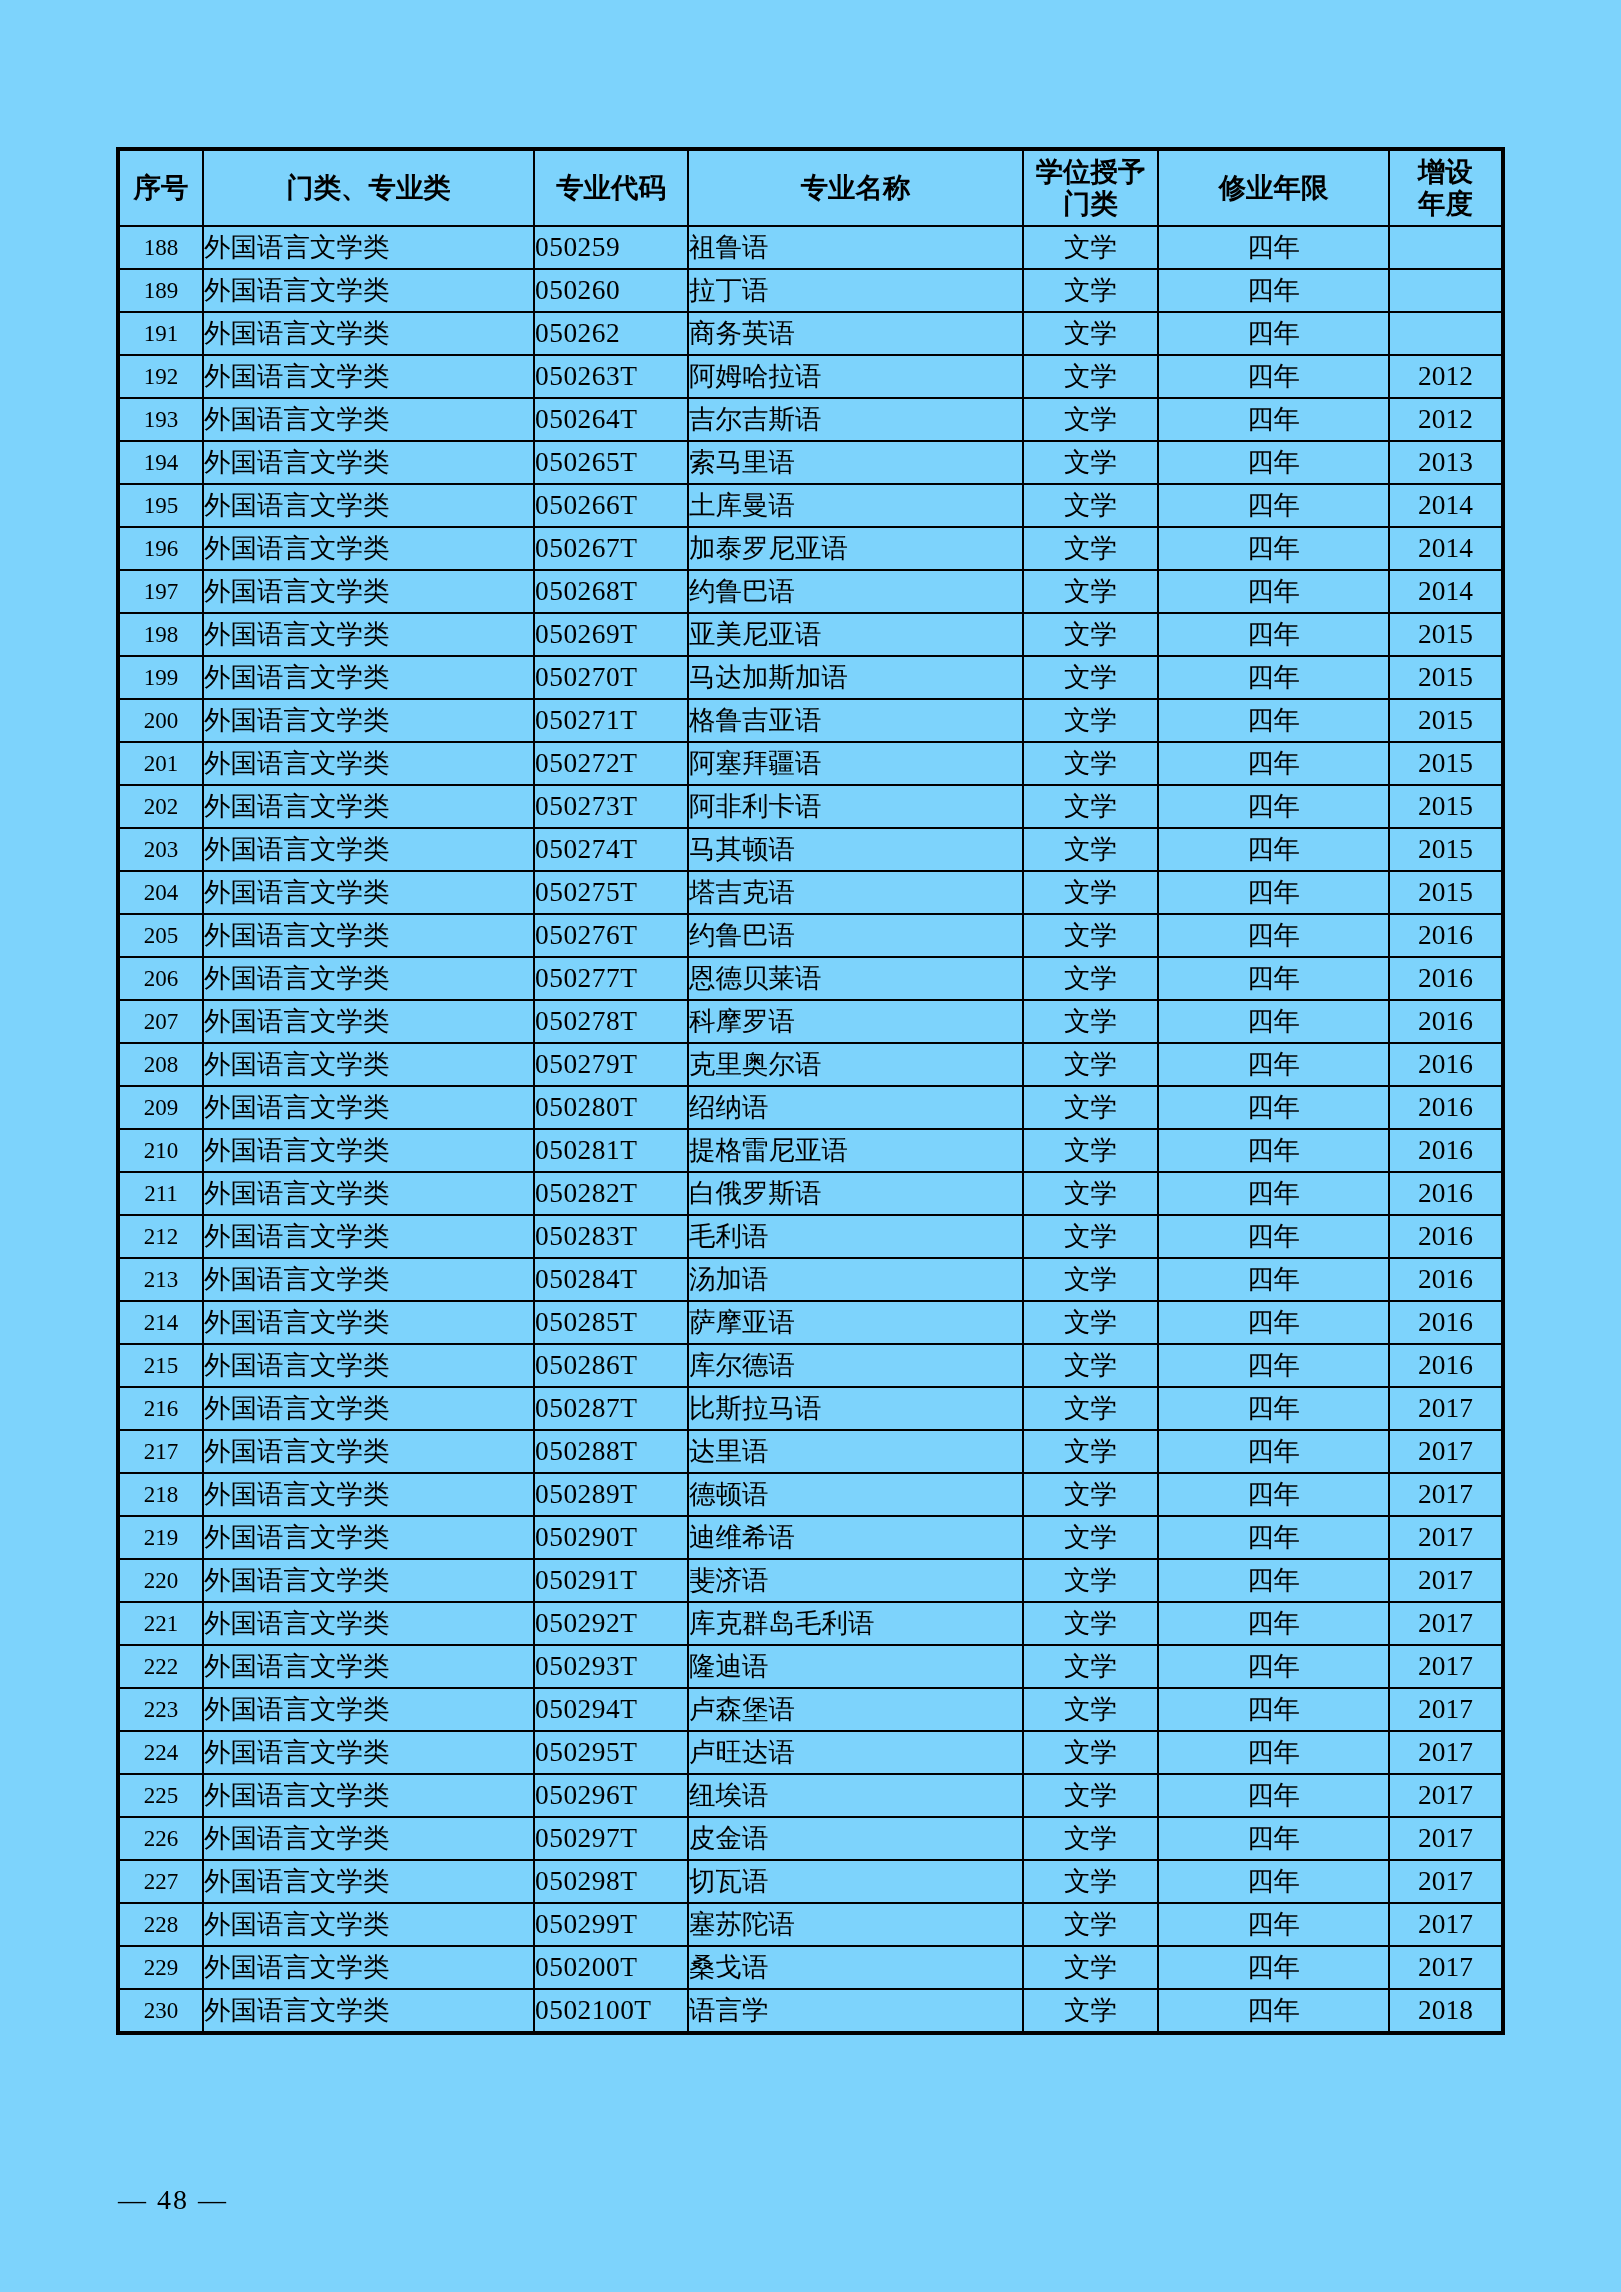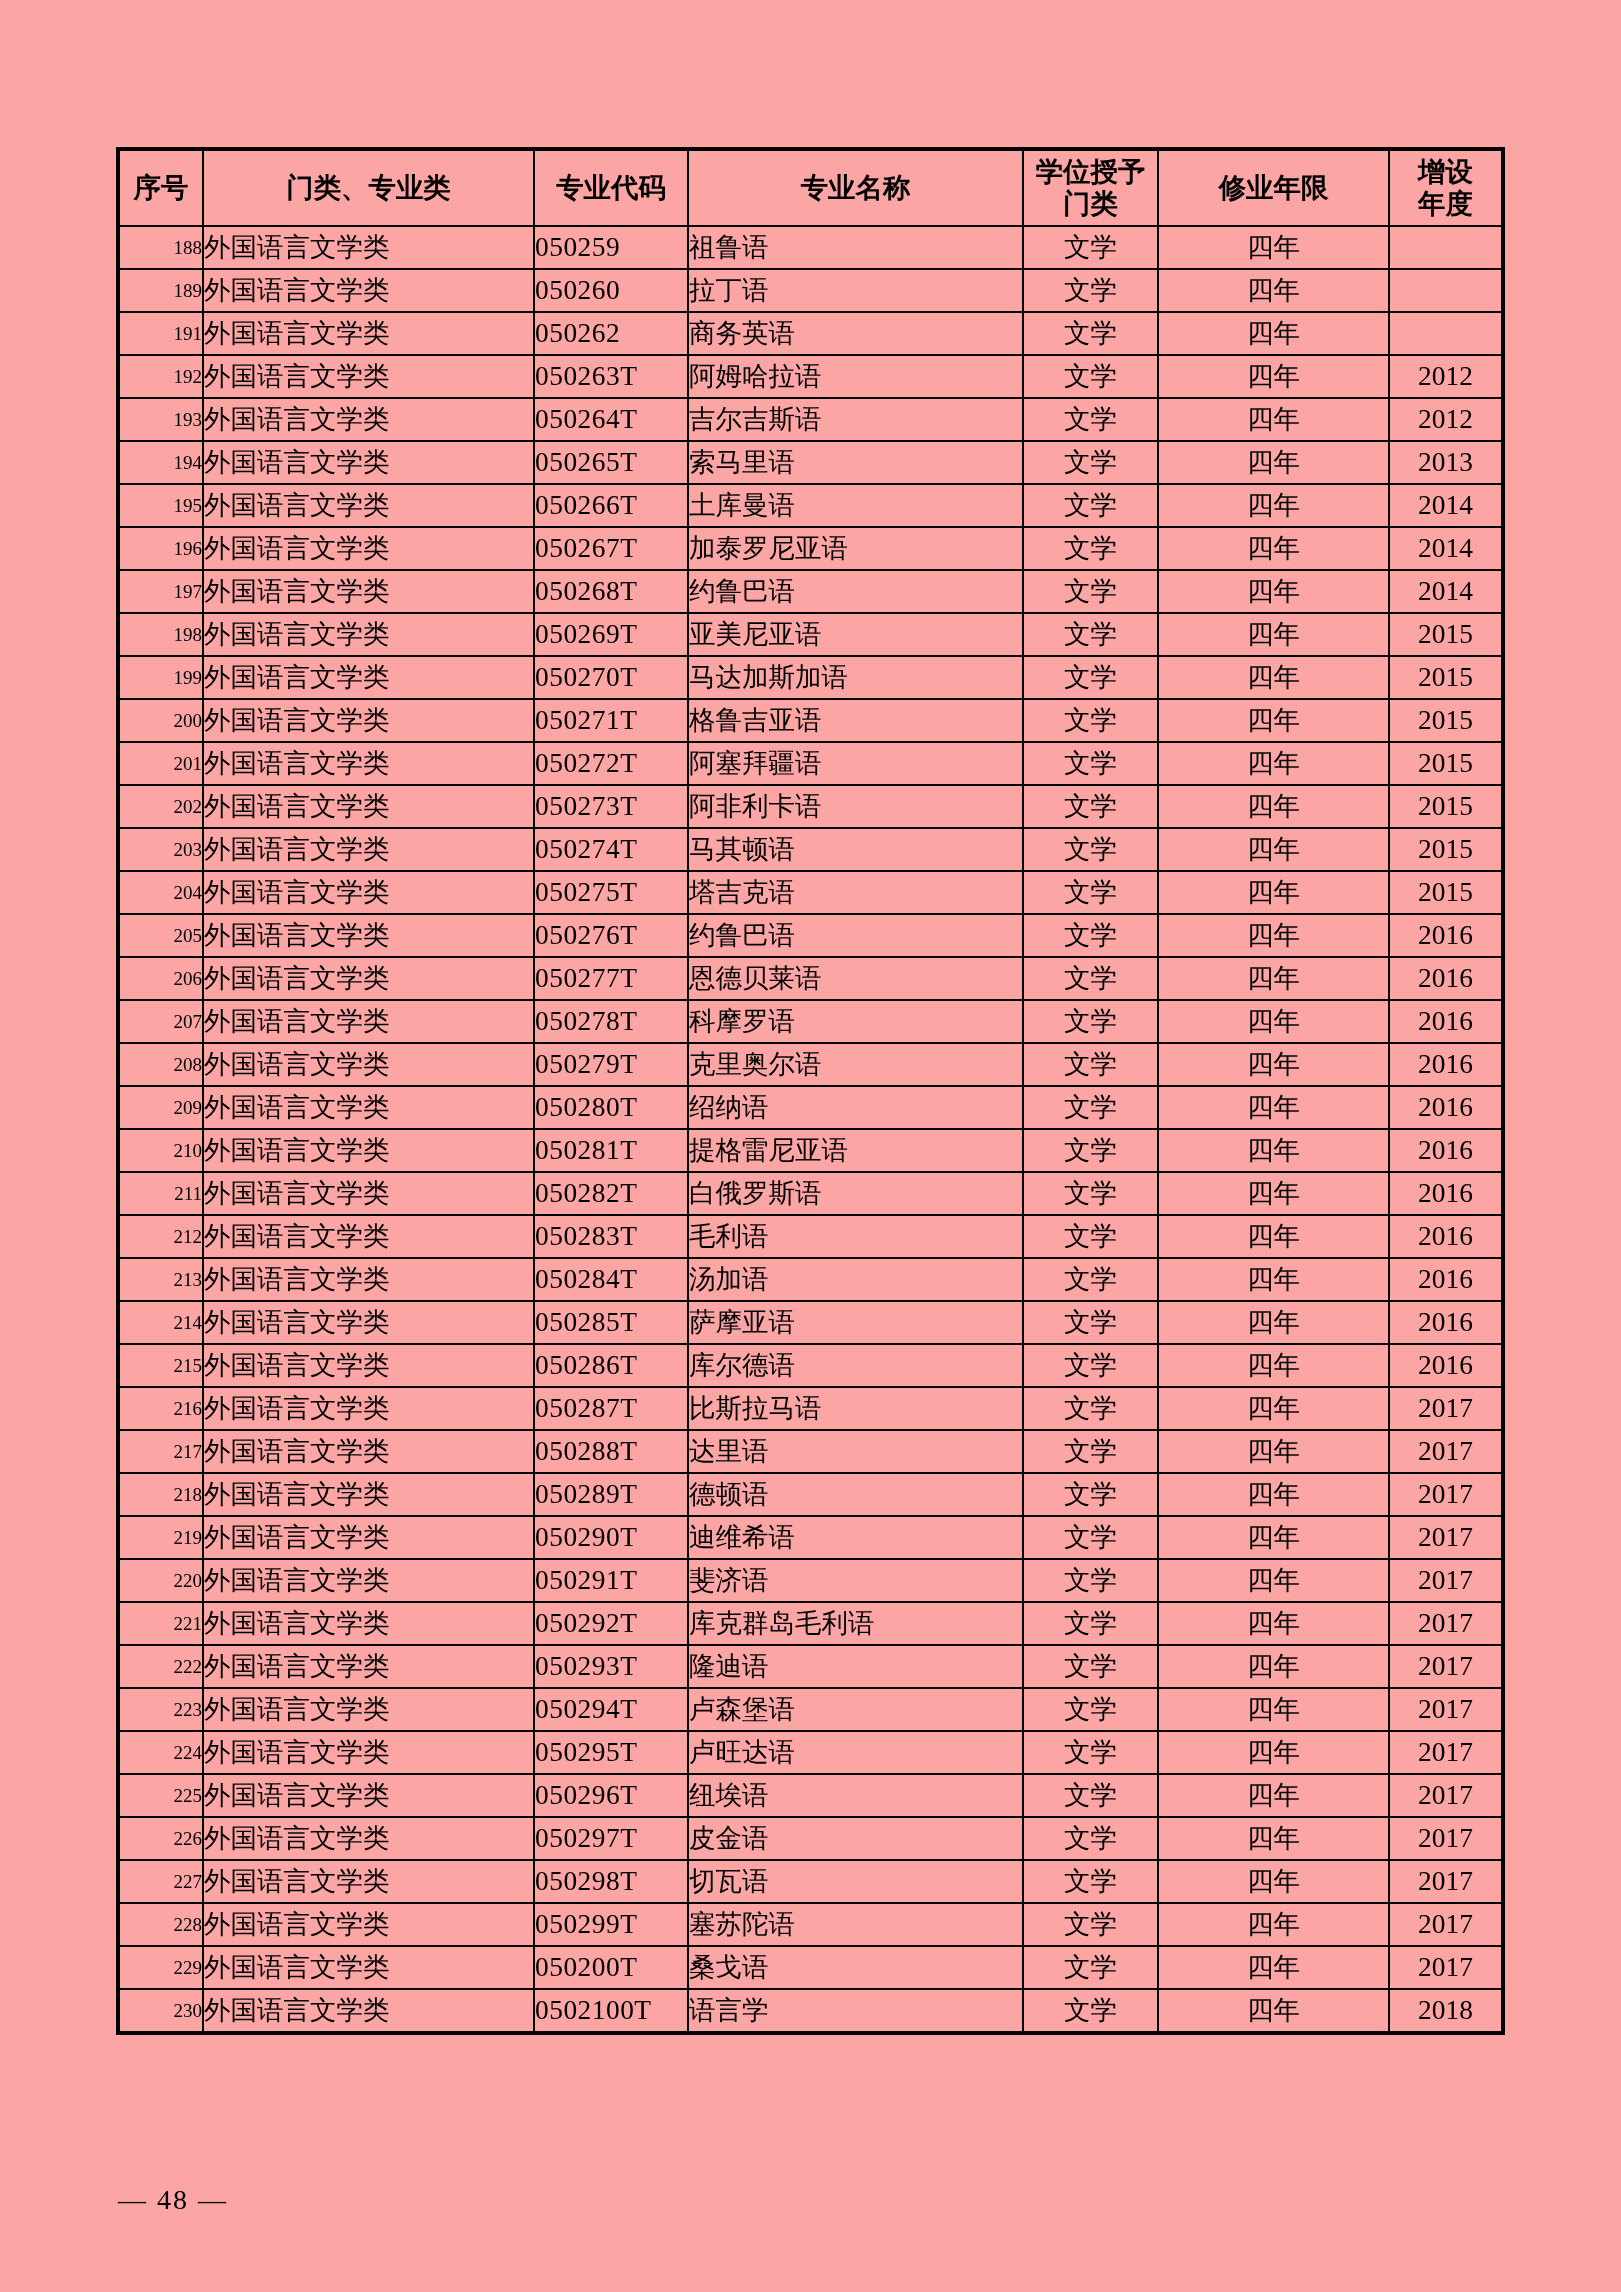--- a/index.html
+++ b/index.html
@@ -4,21 +4,21 @@
 <style>
   html, body {
     margin: 0;
     padding: 0;
     background: #ffffff;
   }
   .page {
     position: relative;
     width: 1621px;
     height: 2293px;
-    background: #fca5a5;
+    background: #7dd3fc;
     color: #000000;
     font-family: "Liberation Serif", "DejaVu Serif", serif;
     overflow: hidden;
   }
   table.majors {
     position: absolute;
     left: 116px;
     top: 147px;
     width: 1386px;
     border-collapse: collapse;
@@ -39,21 +39,21 @@
     font-size: 27.4px;
     text-align: center;
     line-height: 1.18;
     white-space: pre-line;
   }
   tbody td {
     height: 41px;
     font-size: 26.5px;
     line-height: 1.0;
   }
-  td.col-no       { text-align: right; font-size: 19px; }
+  td.col-no       { text-align: center; font-size: 23px; }
   td.col-category { text-align: left; padding-left: 5.9px; }
   td.col-code     { text-align: left; padding-left: 6.9px; font-size: 27.4px; letter-spacing: 0.5px; margin-left: 36px; }
   td.col-name     { text-align: left; padding-left: 10.8px; }
   td.col-degree   { text-align: center; margin-top: 6px; }
   td.col-duration { text-align: center; }
   td.col-year     { text-align: center; font-size: 27.4px; }
   .footer {
     position: absolute;
     left: 118px;
     top: 2184px;

